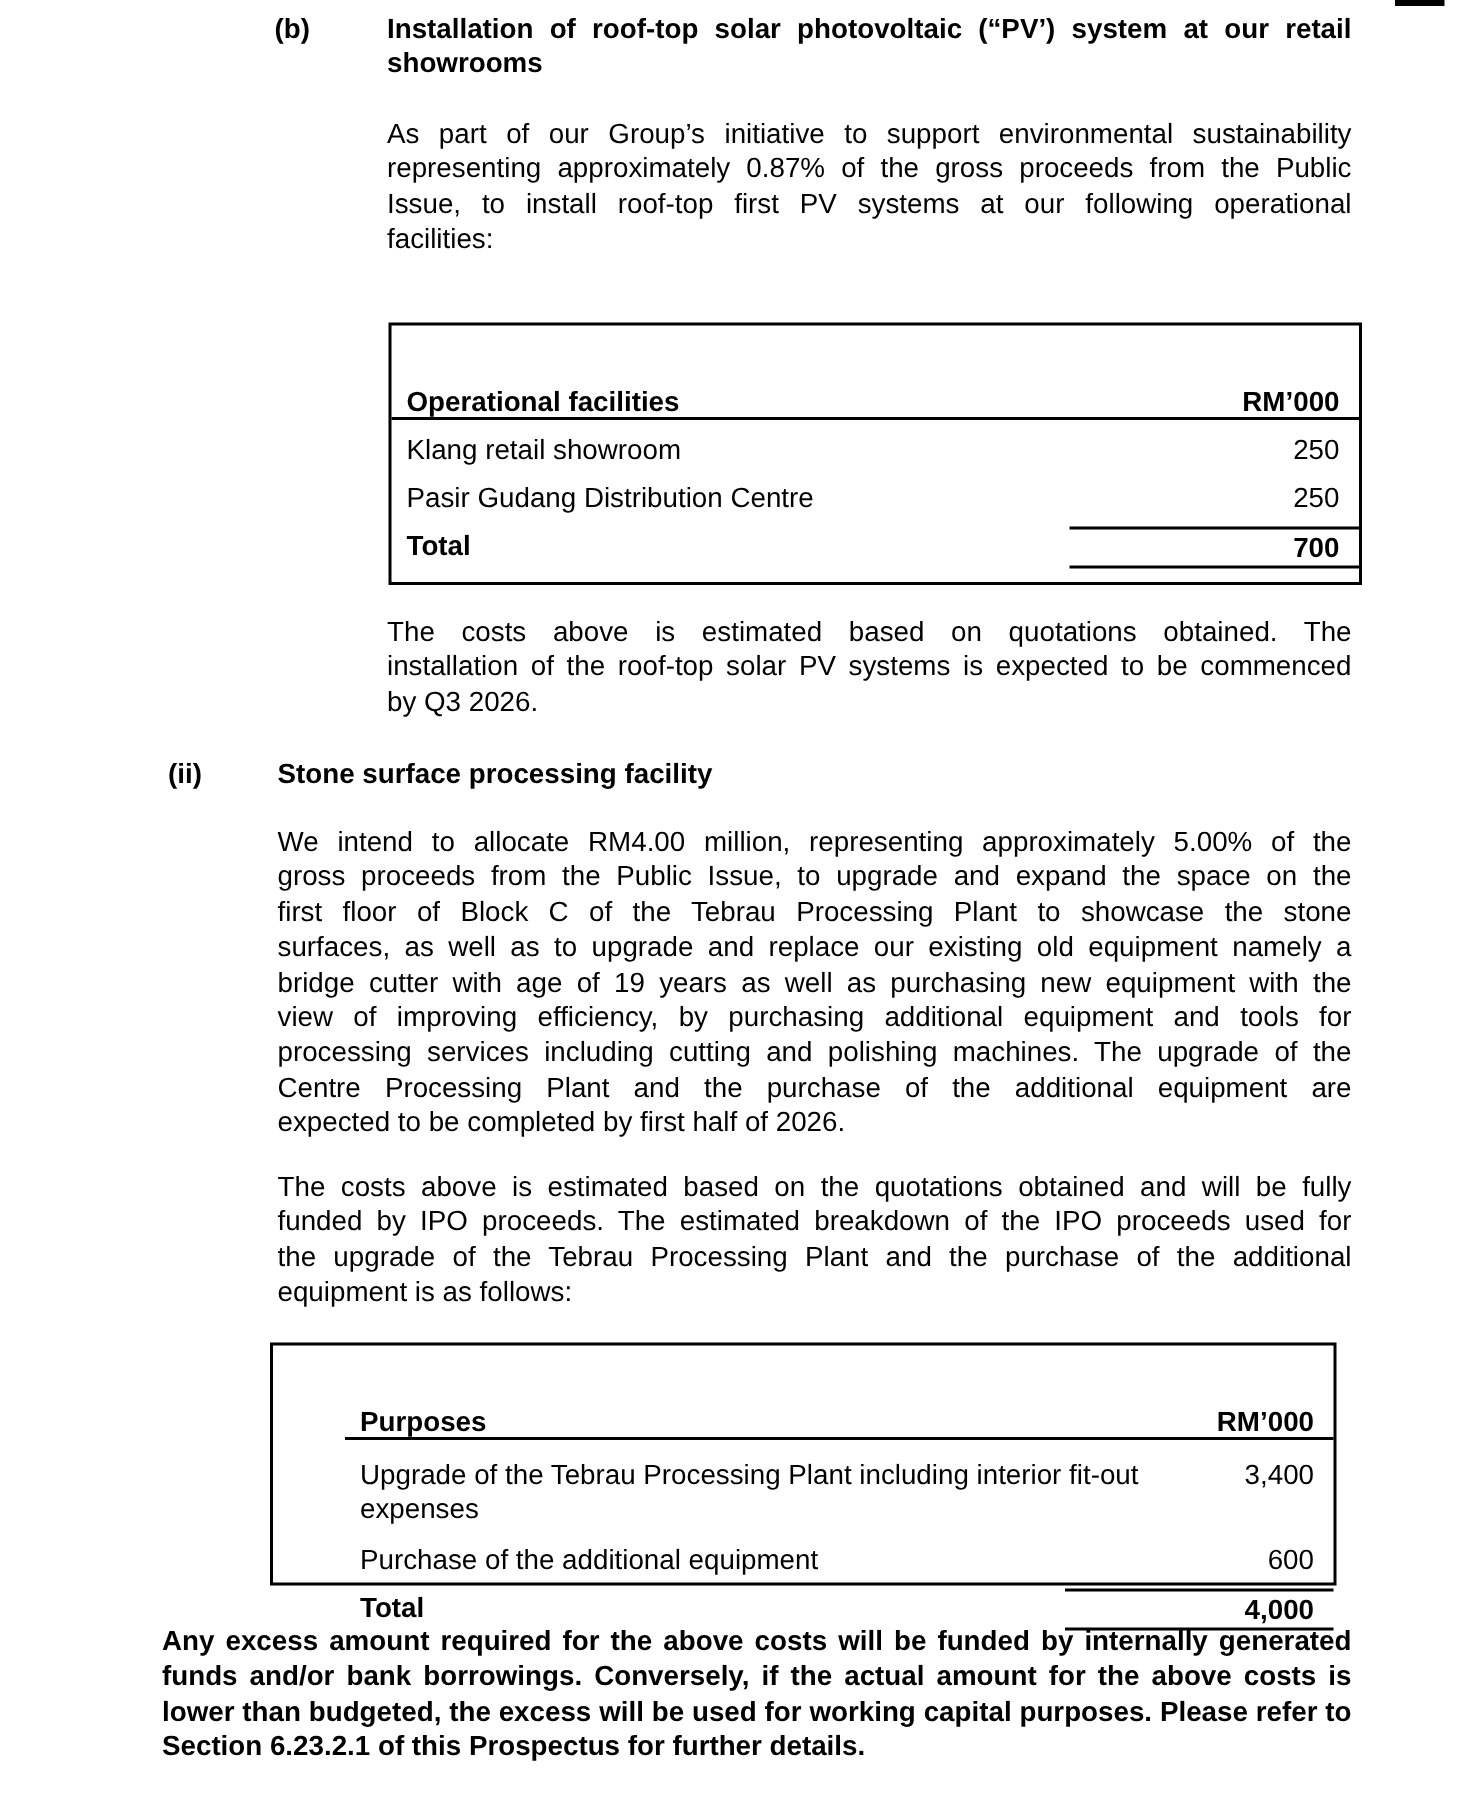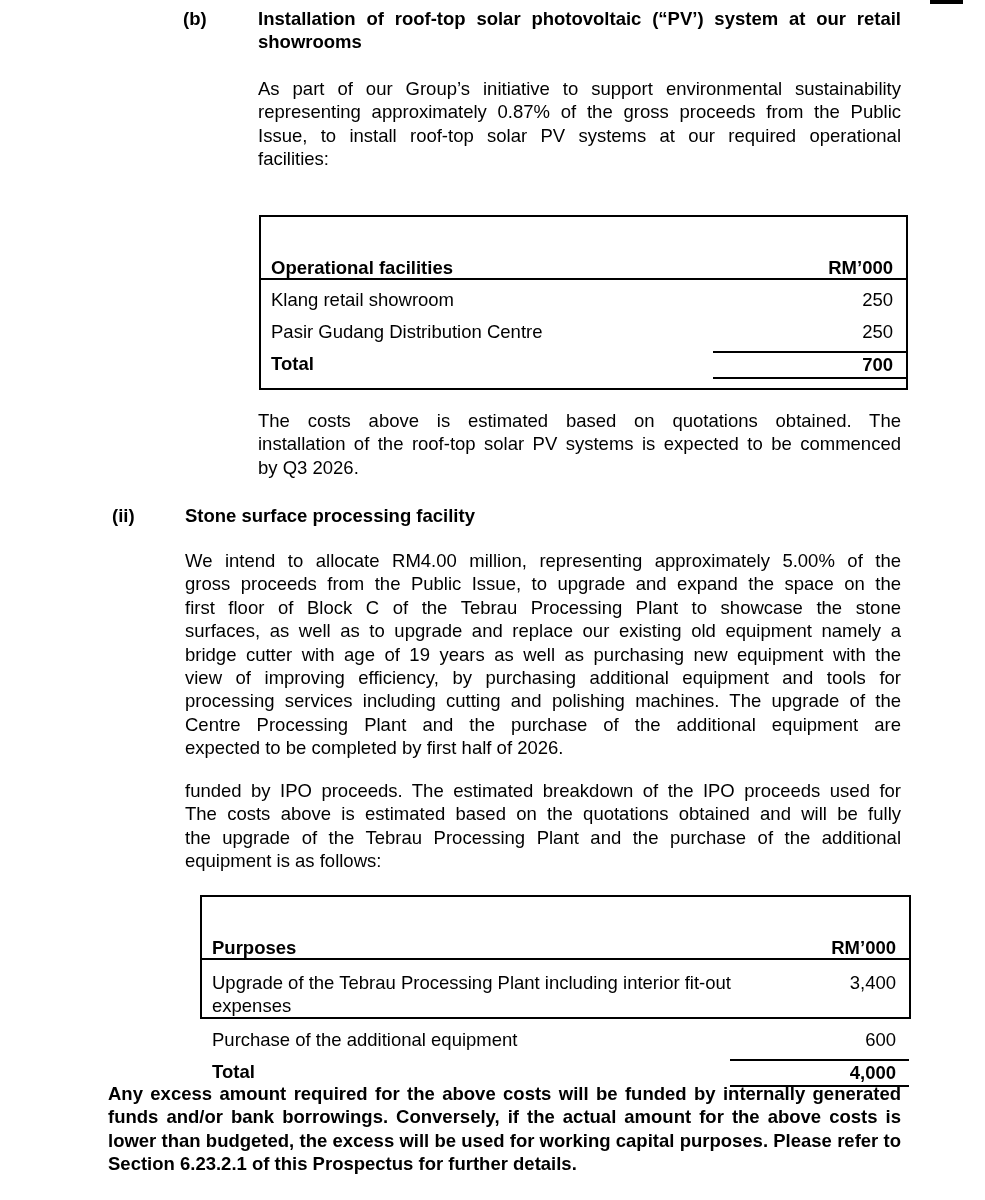--- a/index.html
+++ b/index.html
@@ -56,21 +56,21 @@
 
   <div class="abs b para" style="left:183px; top:7px;">(b)</div>
   <div class="abs b para jlines" style="left:258px; top:7px; width:643px;">
       <div>Installation of roof-top solar photovoltaic (“PV’) system at our retail</div>
       <div>showrooms</div>
     </div>
 
   <div class="abs para jlines" style="left:258px; top:77px; width:643px;">
       <div>As part of our Group’s initiative to support environmental sustainability</div>
       <div>representing approximately 0.87% of the gross proceeds from the Public</div>
-      <div>Issue, to install roof-top solar PV systems at our required operational</div>
+      <div>Issue, to install roof-top first PV systems at our following operational</div>
       <div>facilities:</div>
     </div>
 
   <div class="tbl tbl1" style="left:259px; top:215px; width:649px; height:175px;">
     <div class="thead">
       <div>Operational facilities</div>
       <div>RM’000</div>
     </div>
     <div class="trow">
       <div class="tlabel">Klang retail showroom</div>
@@ -101,27 +101,27 @@
       <div>first floor of Block C of the Tebrau Processing Plant to showcase the stone</div>
       <div>surfaces, as well as to upgrade and replace our existing old equipment namely a</div>
       <div>bridge cutter with age of 19 years as well as purchasing new equipment with the</div>
       <div>view of improving efficiency, by purchasing additional equipment and tools for</div>
       <div>processing services including cutting and polishing machines. The upgrade of the</div>
       <div>Centre Processing Plant and the purchase of the additional equipment are</div>
       <div>expected to be completed by first half of 2026.</div>
     </div>
 
   <div class="abs para jlines" style="left:185px; top:779px; width:716px;">
+      <div>The costs above is estimated based on the quotations obtained and will be fully</div>
       <div>funded by IPO proceeds. The estimated breakdown of the IPO proceeds used for</div>
-      <div>The costs above is estimated based on the quotations obtained and will be fully</div>
       <div>the upgrade of the Tebrau Processing Plant and the purchase of the additional</div>
       <div>equipment is as follows:</div>
     </div>
 
-  <div class="tbl tbl2" style="left:200px; top:895px; width:711px; height:124px;">
+  <div class="tbl tbl2" style="left:180px; top:895px; width:711px; height:162px;padding-left:48px;">
     <div class="thead">
       <div>Purposes</div>
       <div>RM’000</div>
     </div>
     <div class="trow">
       <div class="tlabel">Upgrade of the Tebrau Processing Plant including interior fit-out expenses</div>
       <div class="tvalue">3,400</div>
     </div>
     <div class="trow">
       <div class="tlabel">Purchase of the additional equipment</div>

